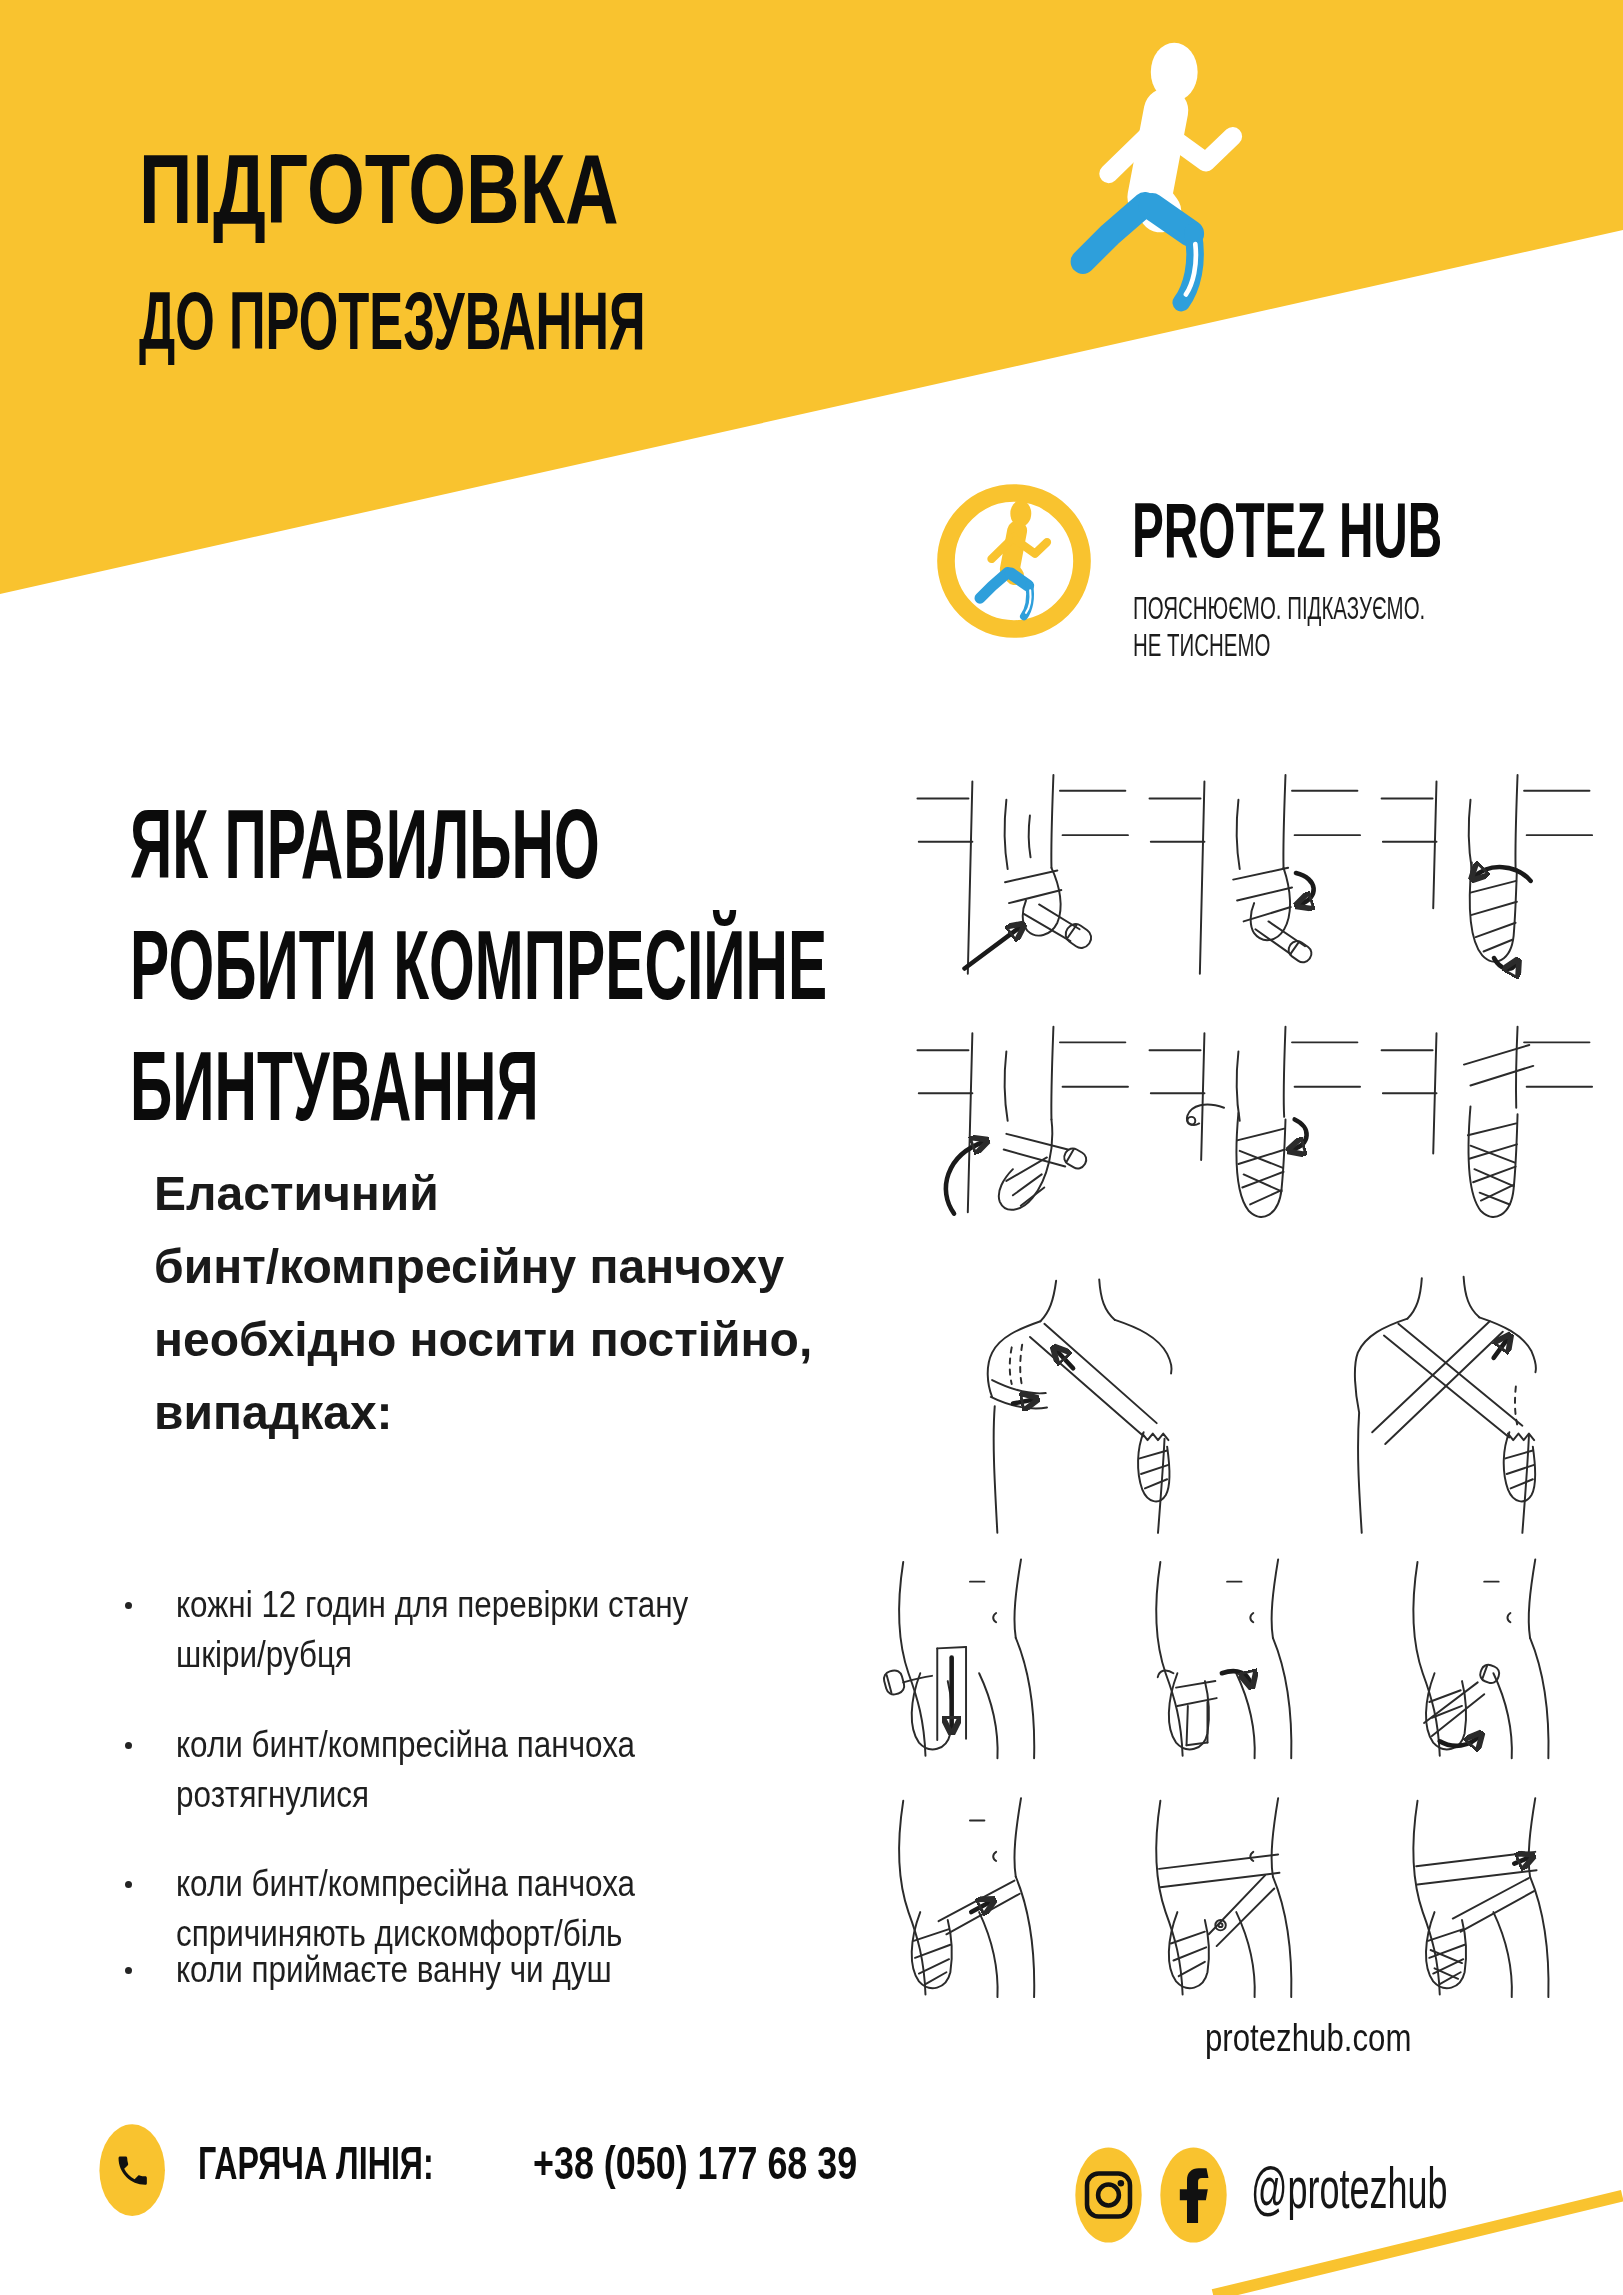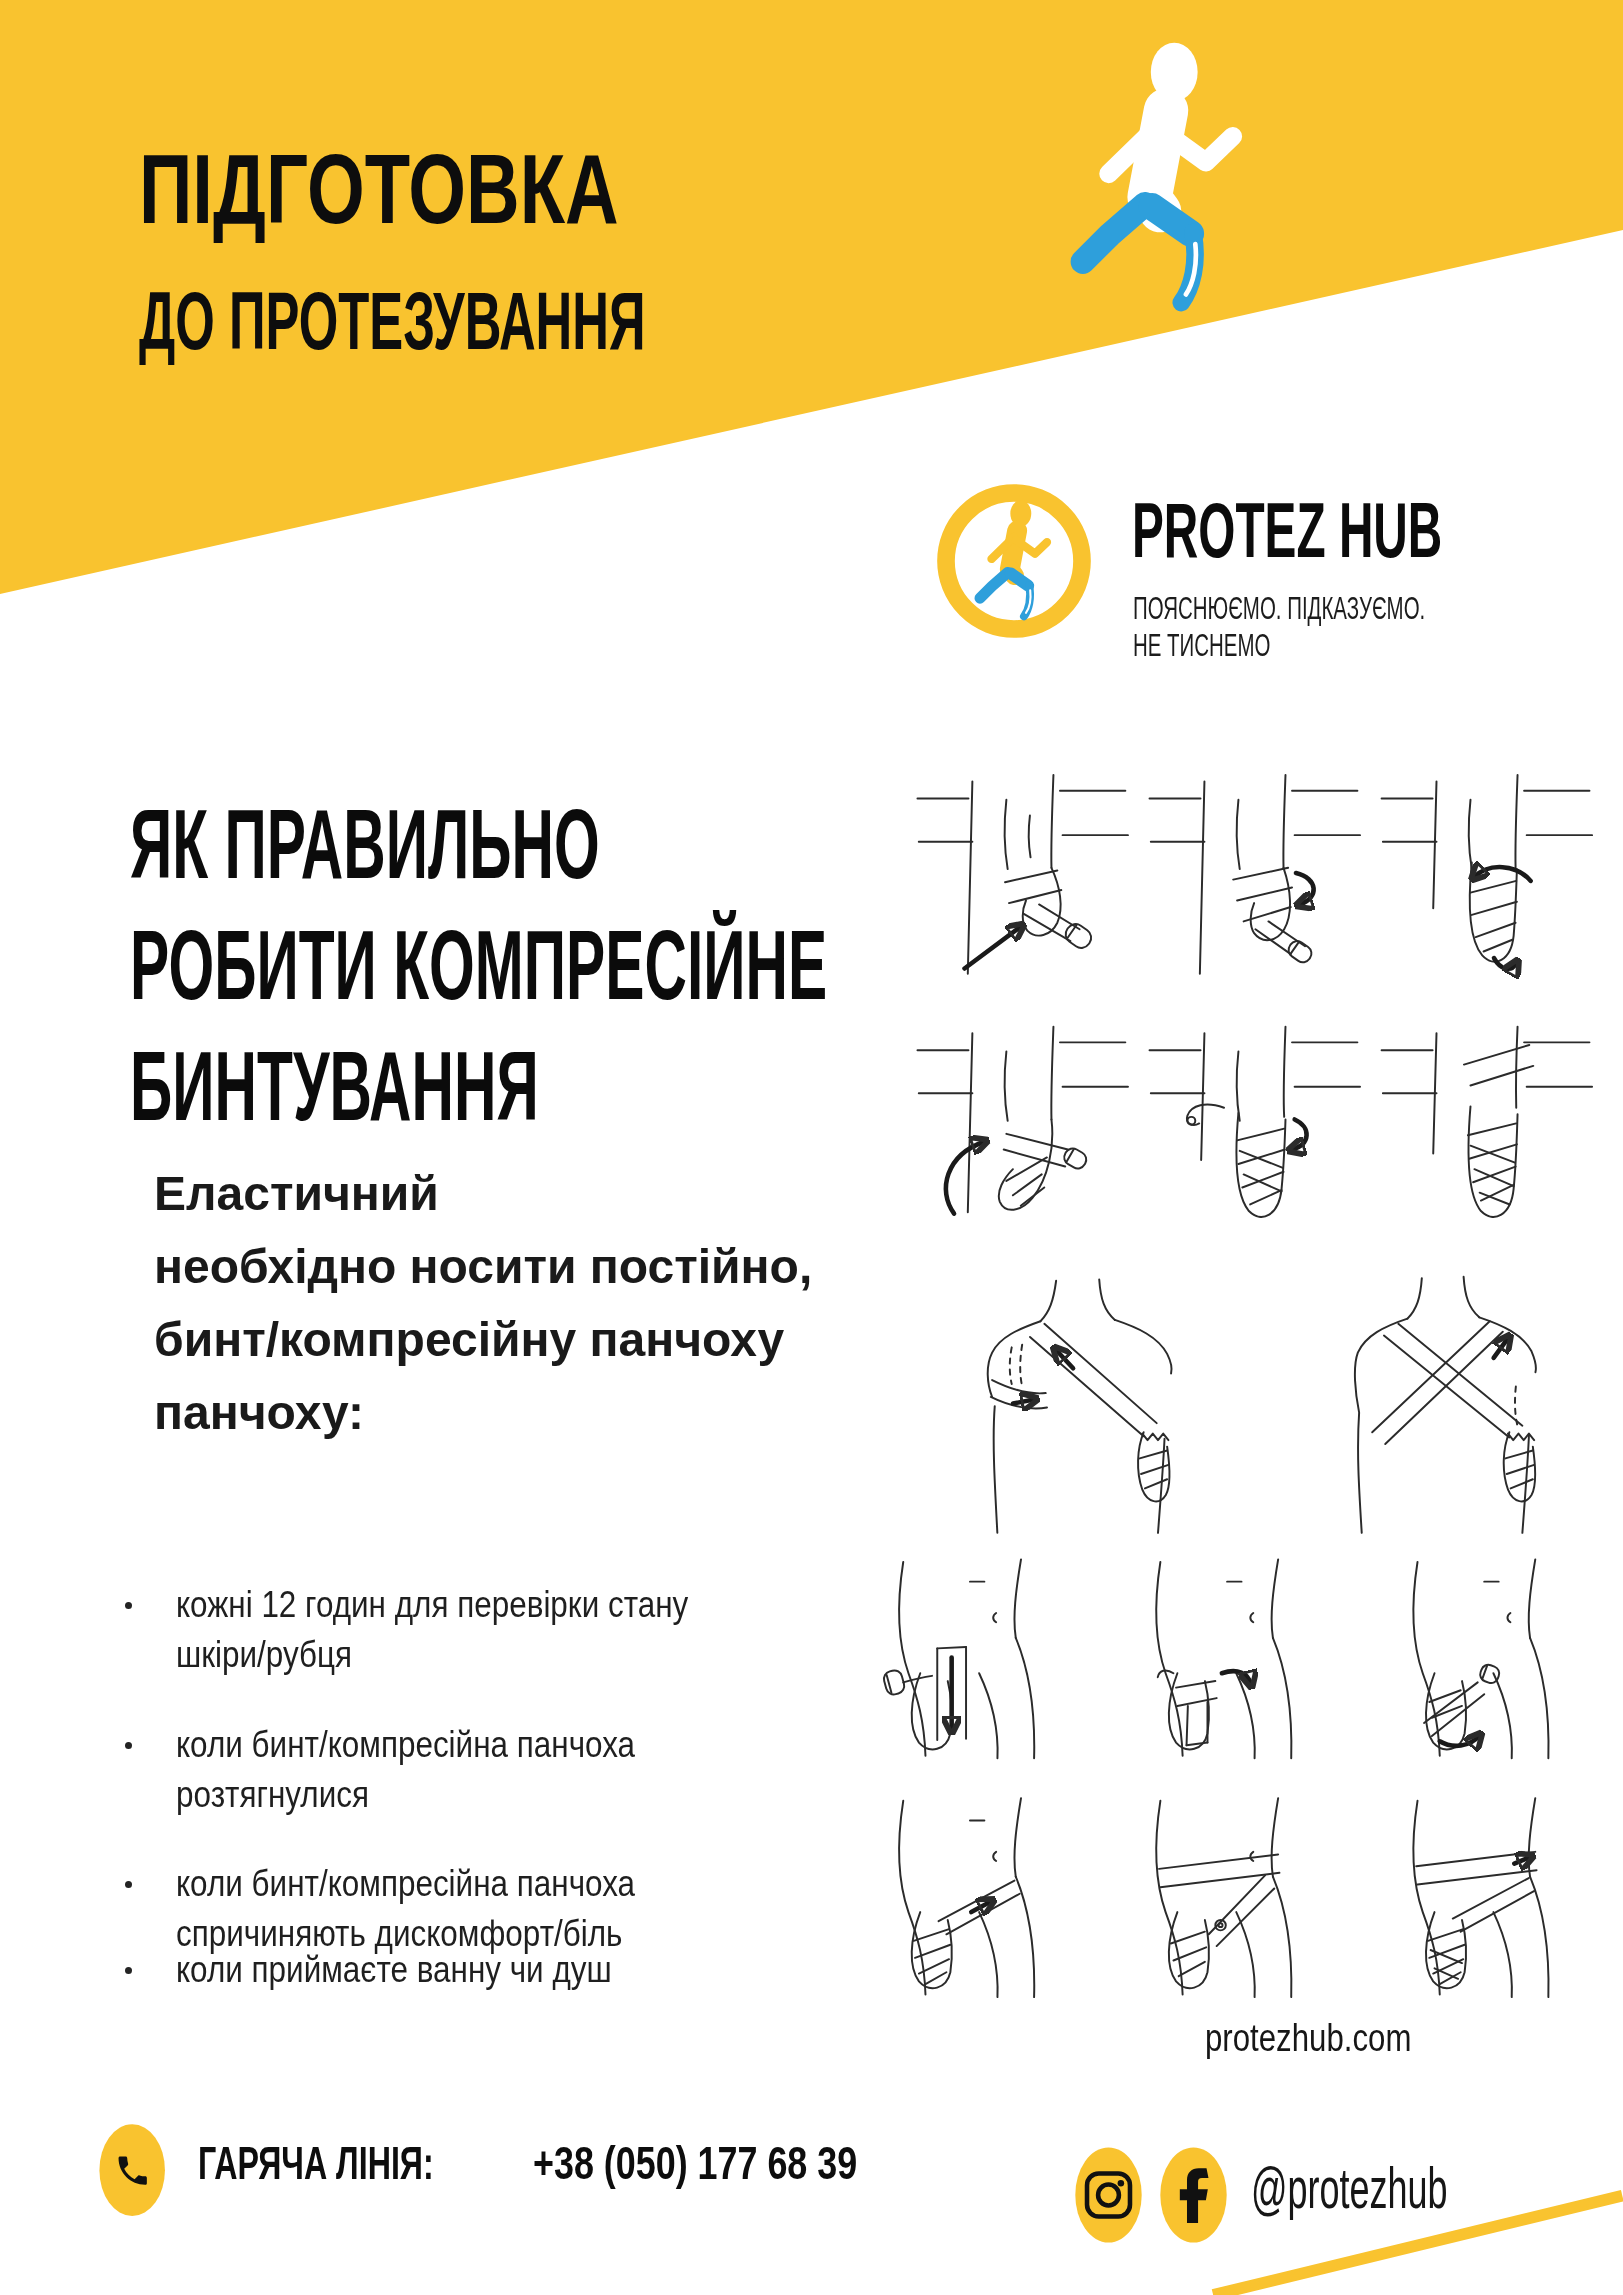--- a/index.html
+++ b/index.html
@@ -85,23 +85,23 @@
   <div class="t logo-tag2">НЕ ТИСНЕМО</div>
 
   <div class="heading">
     <div>ЯК ПРАВИЛЬНО</div>
     <div>РОБИТИ КОМПРЕСІЙНЕ</div>
     <div>БИНТУВАННЯ</div>
   </div>
 
   <div class="intro">
     <div>Еластичний</div>
+    <div>бинт/компресійну панчоху</div>
     <div>необхідно носити постійно,</div>
-    <div>бинт/компресійну панчоху</div>
-    <div>панчоху:</div>
+    <div>випадках:</div>
   </div>
 
   <ul class="bullets">
     <li class="li-1">
       <span class="dot"></span>
       <div class="bl">кожні 12 годин для перевірки стану</div>
       <div class="bl">шкіри/рубця</div>
     </li>
     <li class="li-2">
       <span class="dot"></span>

